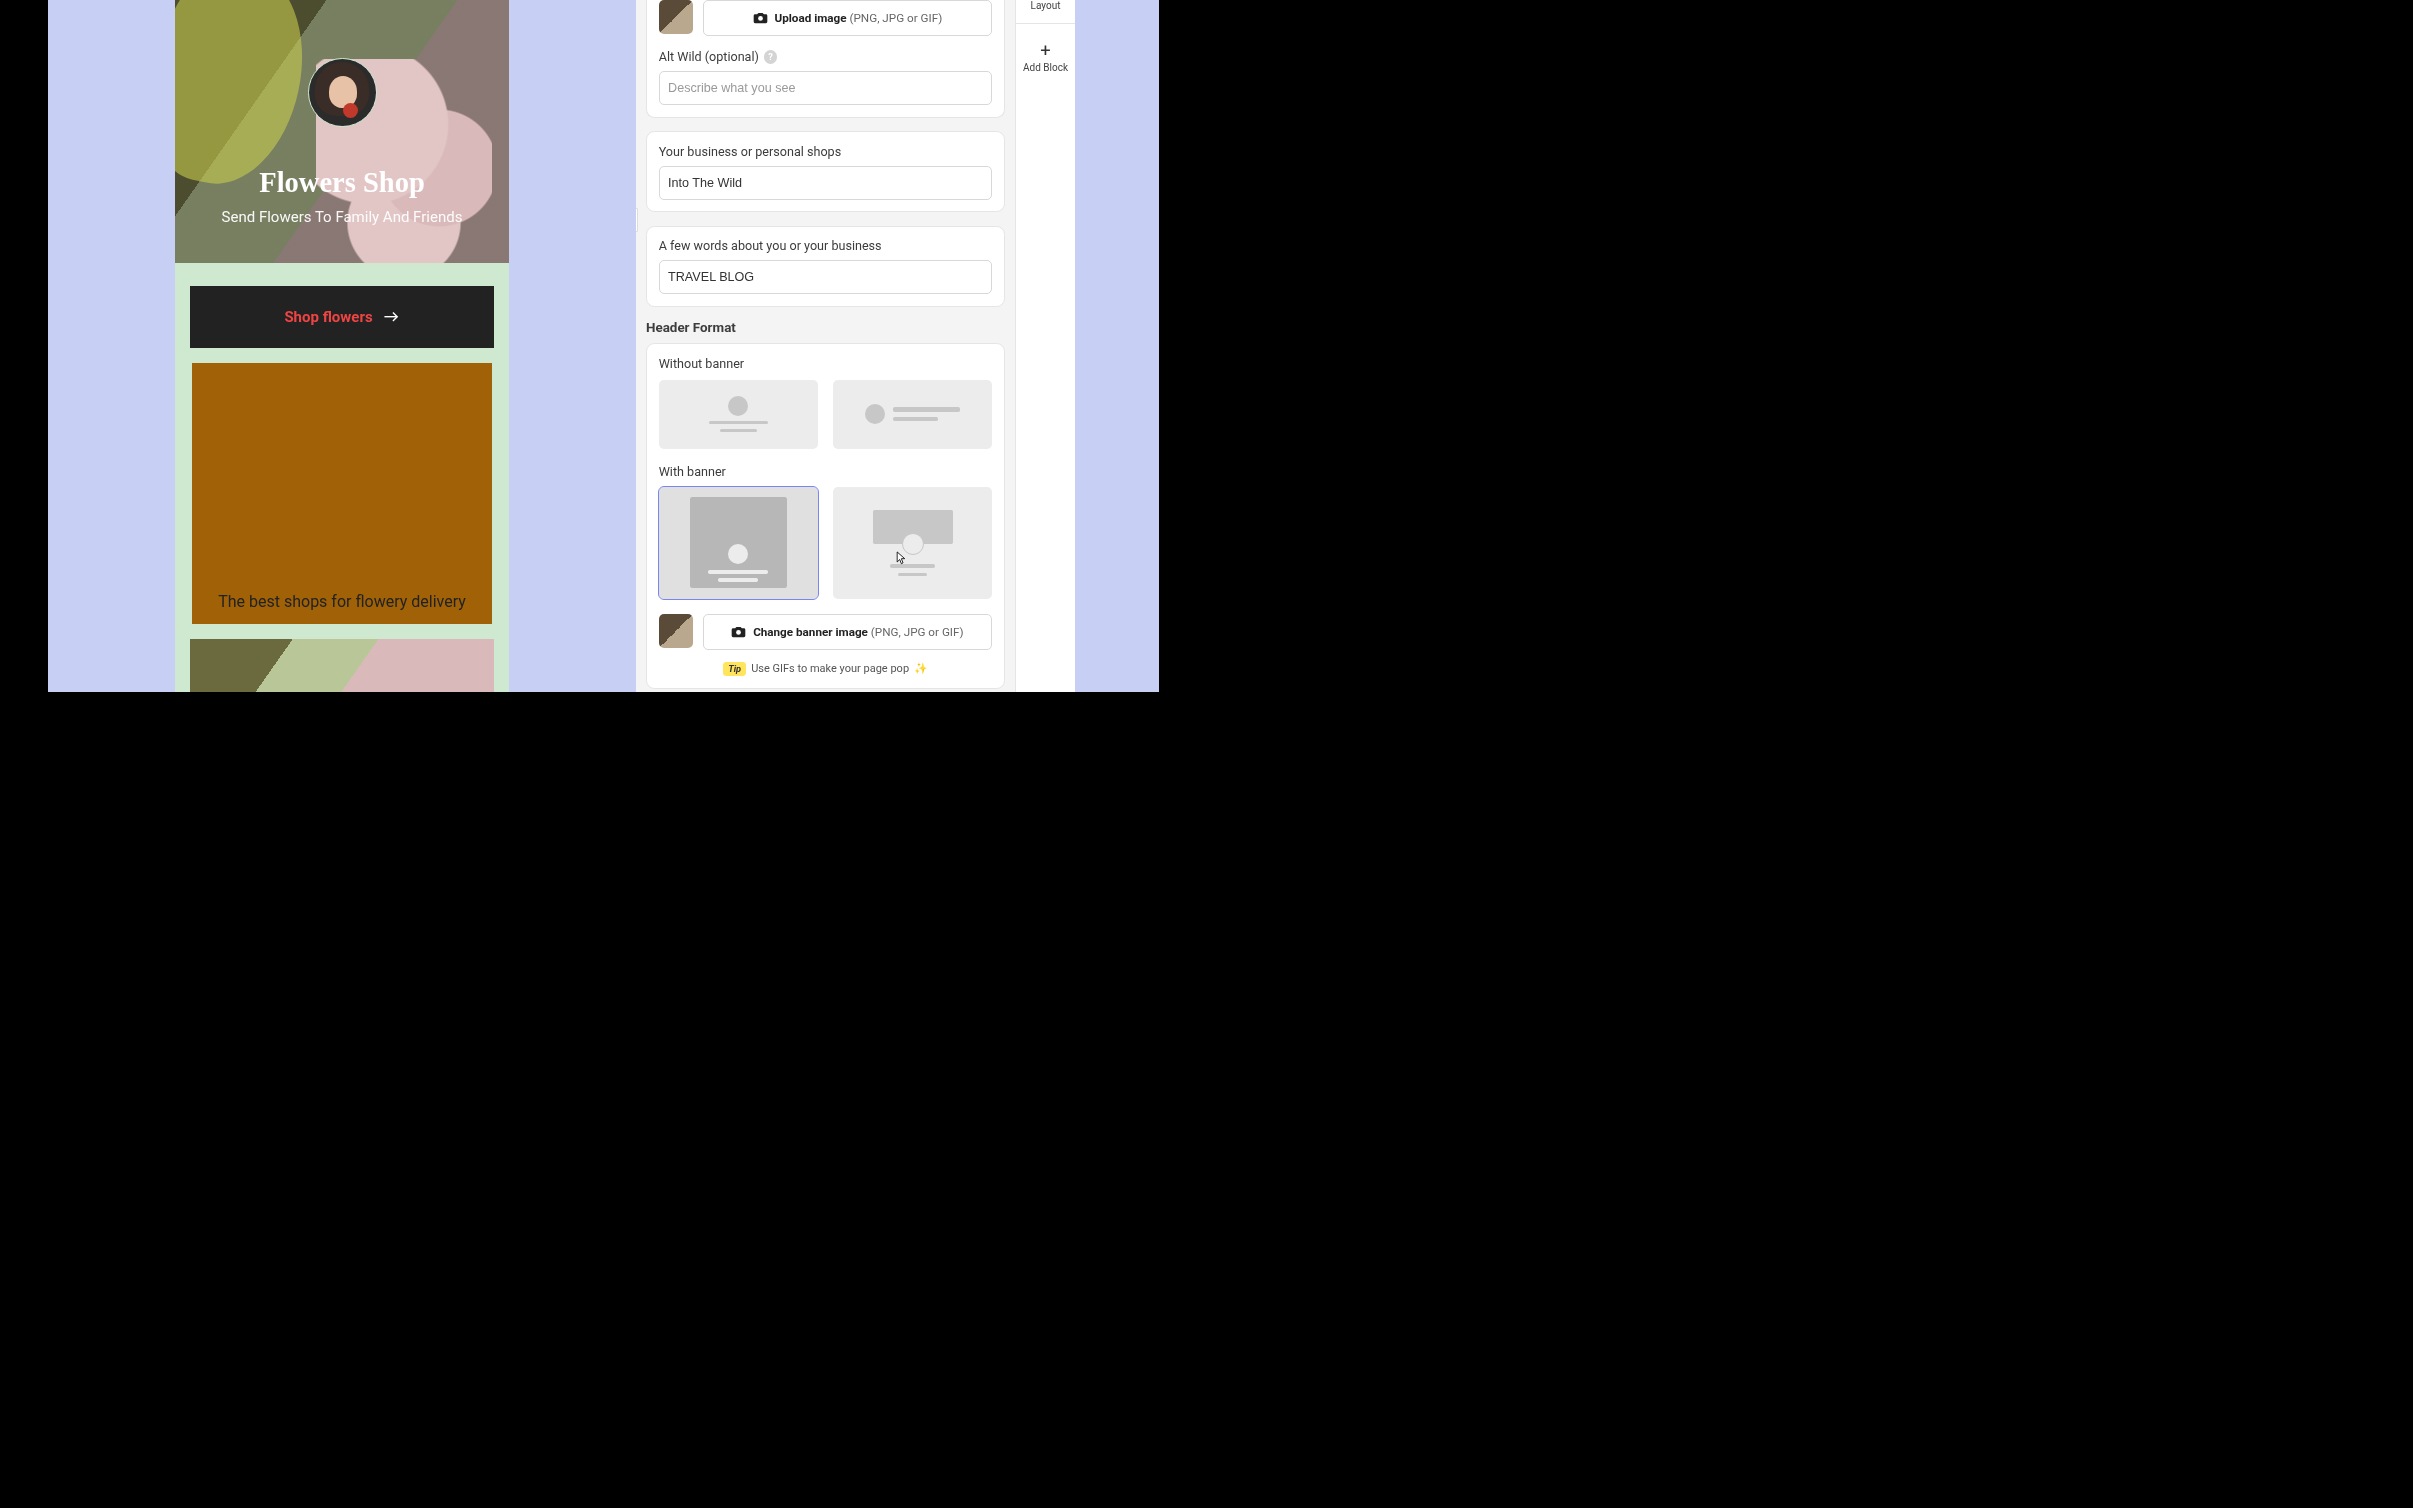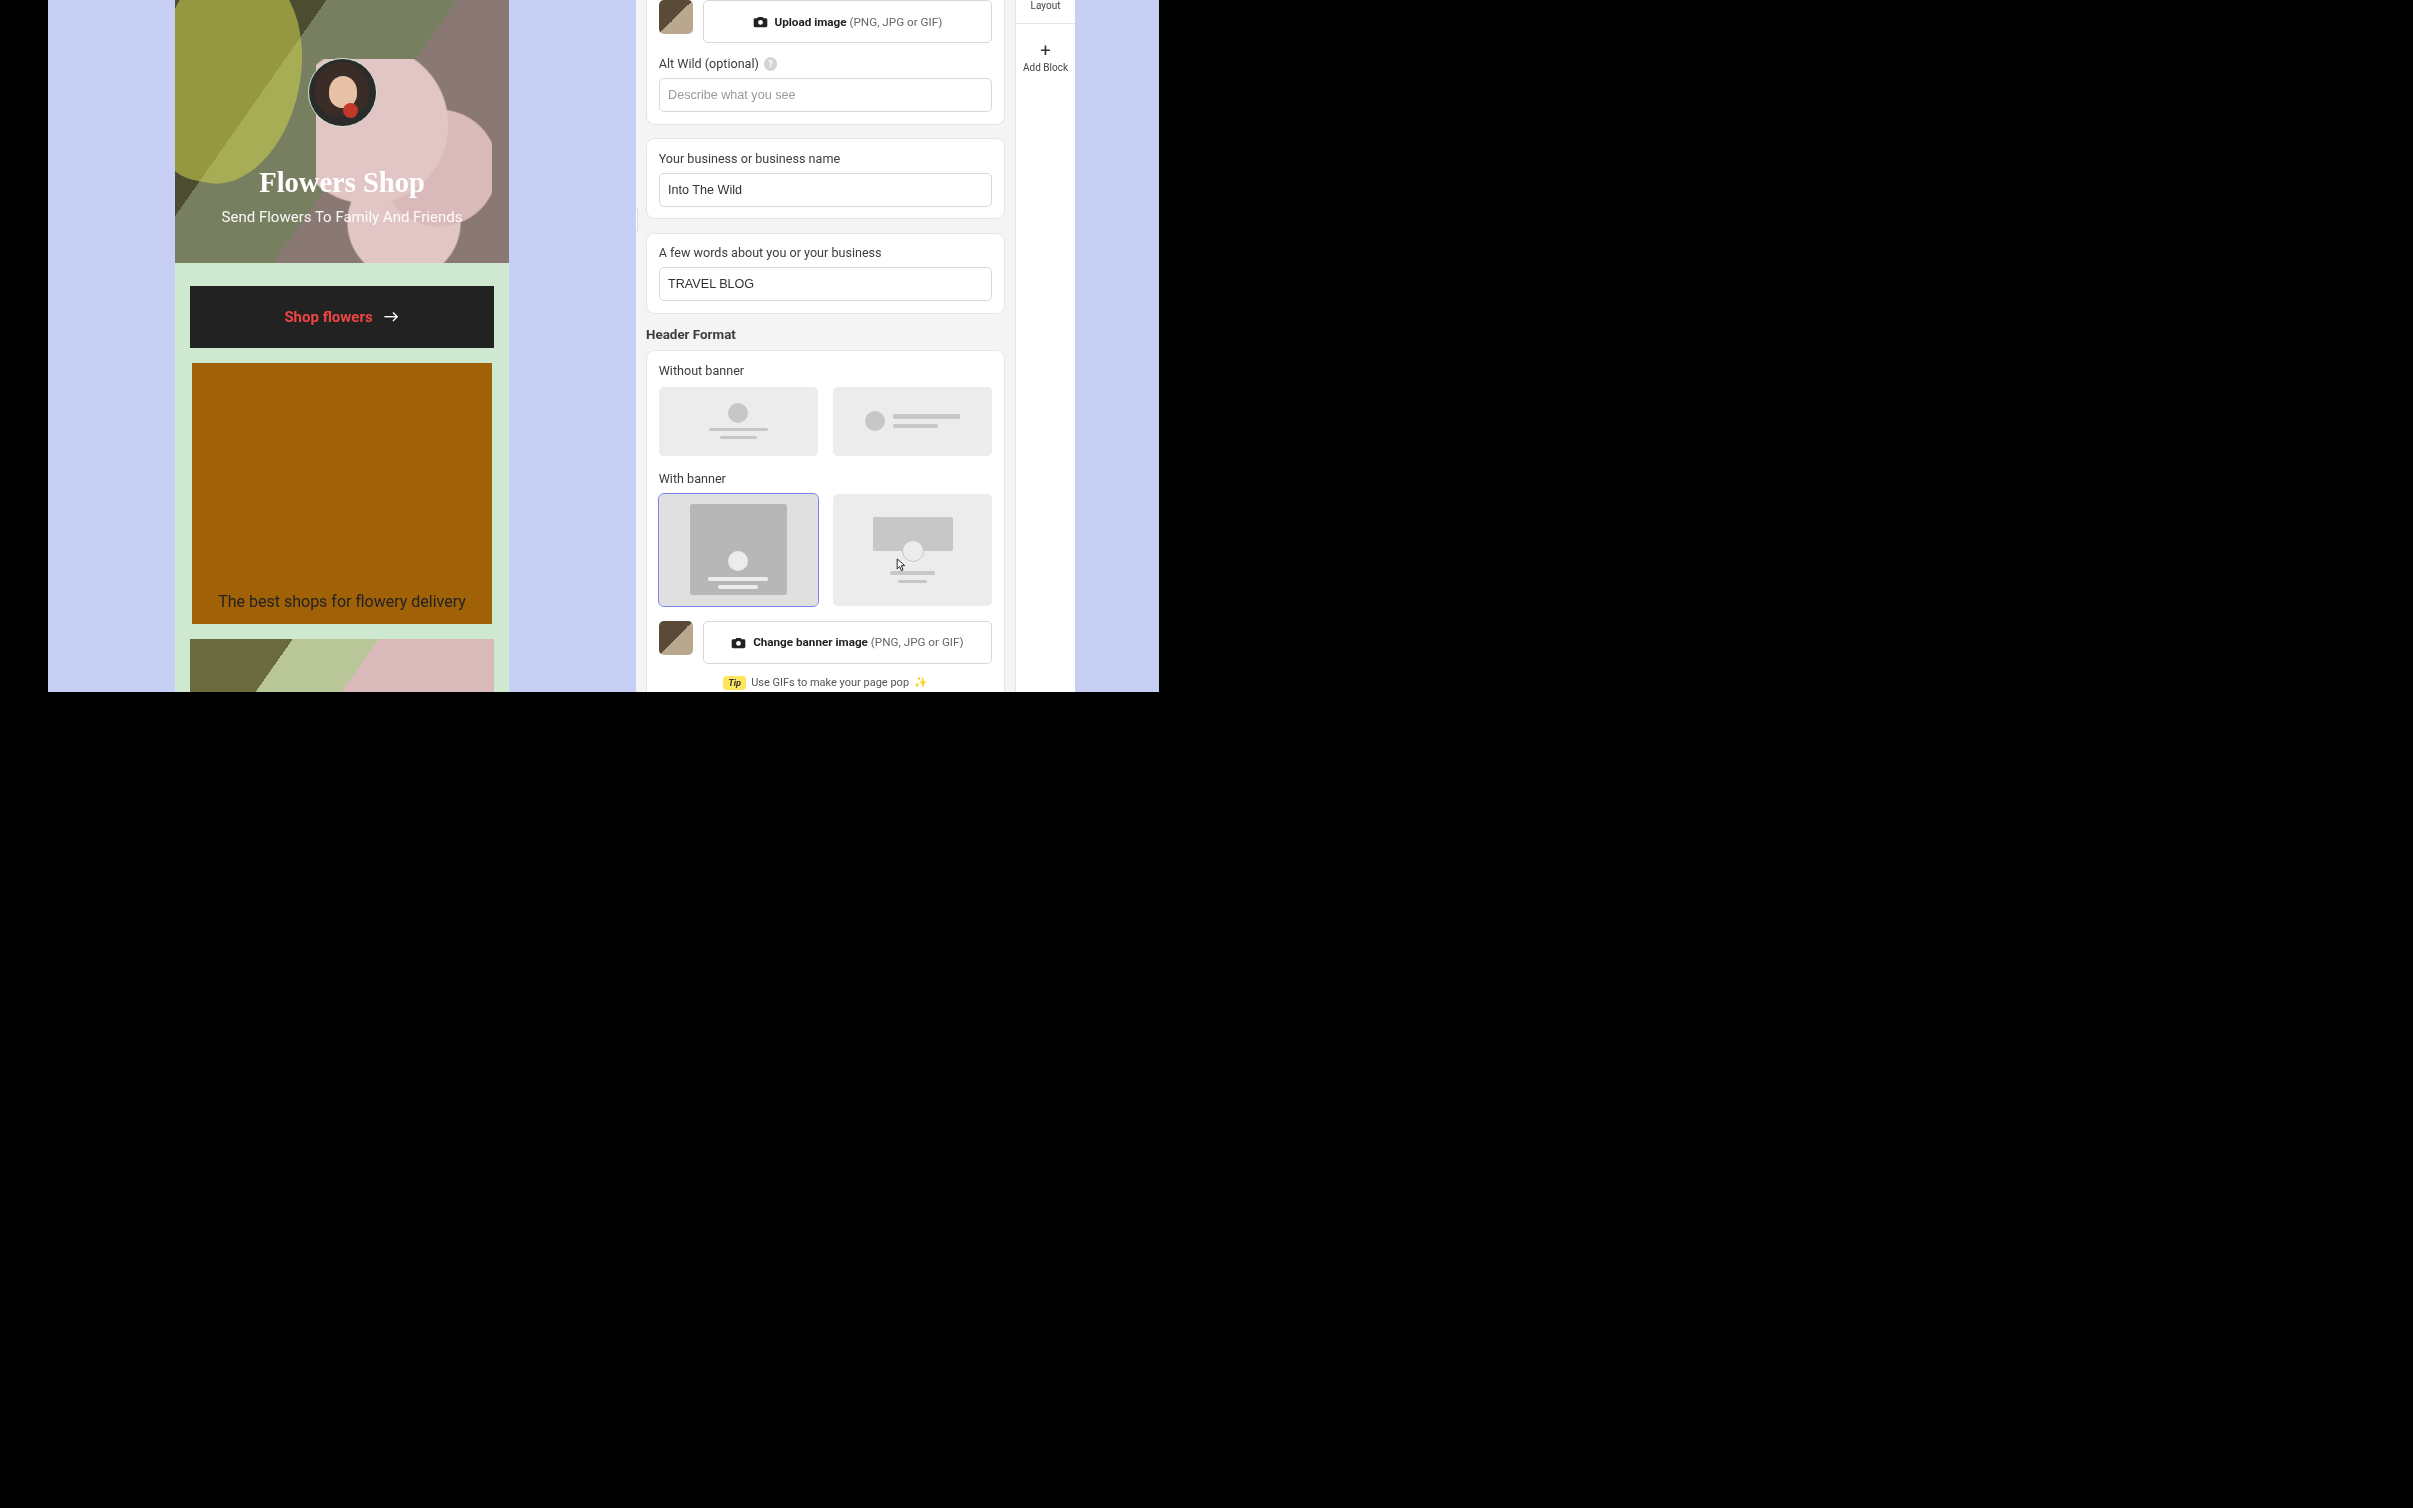--- a/index.html
+++ b/index.html
@@ -195,21 +195,21 @@
   .thumb {
     width:34px; height:34px; border-radius:5px;
     background: linear-gradient(135deg,#5a4b39 0 50%, #b9a78e 50% 100%);
     flex-shrink:0;
   }
   .thumb.small { width:34px; height:34px; }
   .upload-btn {
     flex:1;
     border:0.8px solid #d8d8d8;
     border-radius:5px;
-    height:43px;
+    height:36px;
     display:flex;
     align-items:center;
     justify-content:center;
     gap:6.7px;
     cursor:pointer;
     background:#fff;
     font-size:11.7px;
   }
   .upload-btn .bold { font-weight:700; color:#222; }
   .upload-btn .hint { color:#666; }
@@ -350,21 +350,21 @@
       </div>
 
       <div class="field-label">
         <span>Alt Wild (optional)</span>
         <span class="help-icon">?</span>
       </div>
       <input class="text-input" type="text" placeholder="Describe what you see" style="">
     </div>
 
     <div class="panel">
-      <div class="field-label nomt">Your business or business name</div>
+      <div class="field-label nomt">Your business or personal shops</div>
       <input class="text-input" type="text" value="Into The Wild" style="">
     </div>
 
     <div class="panel">
       <div class="field-label nomt">A few words about you or your business</div>
       <input class="text-input" type="text" value="TRAVEL BLOG" style="">
     </div>
 
     <div class="section-title">Header Format</div>
     <div class="panel">

